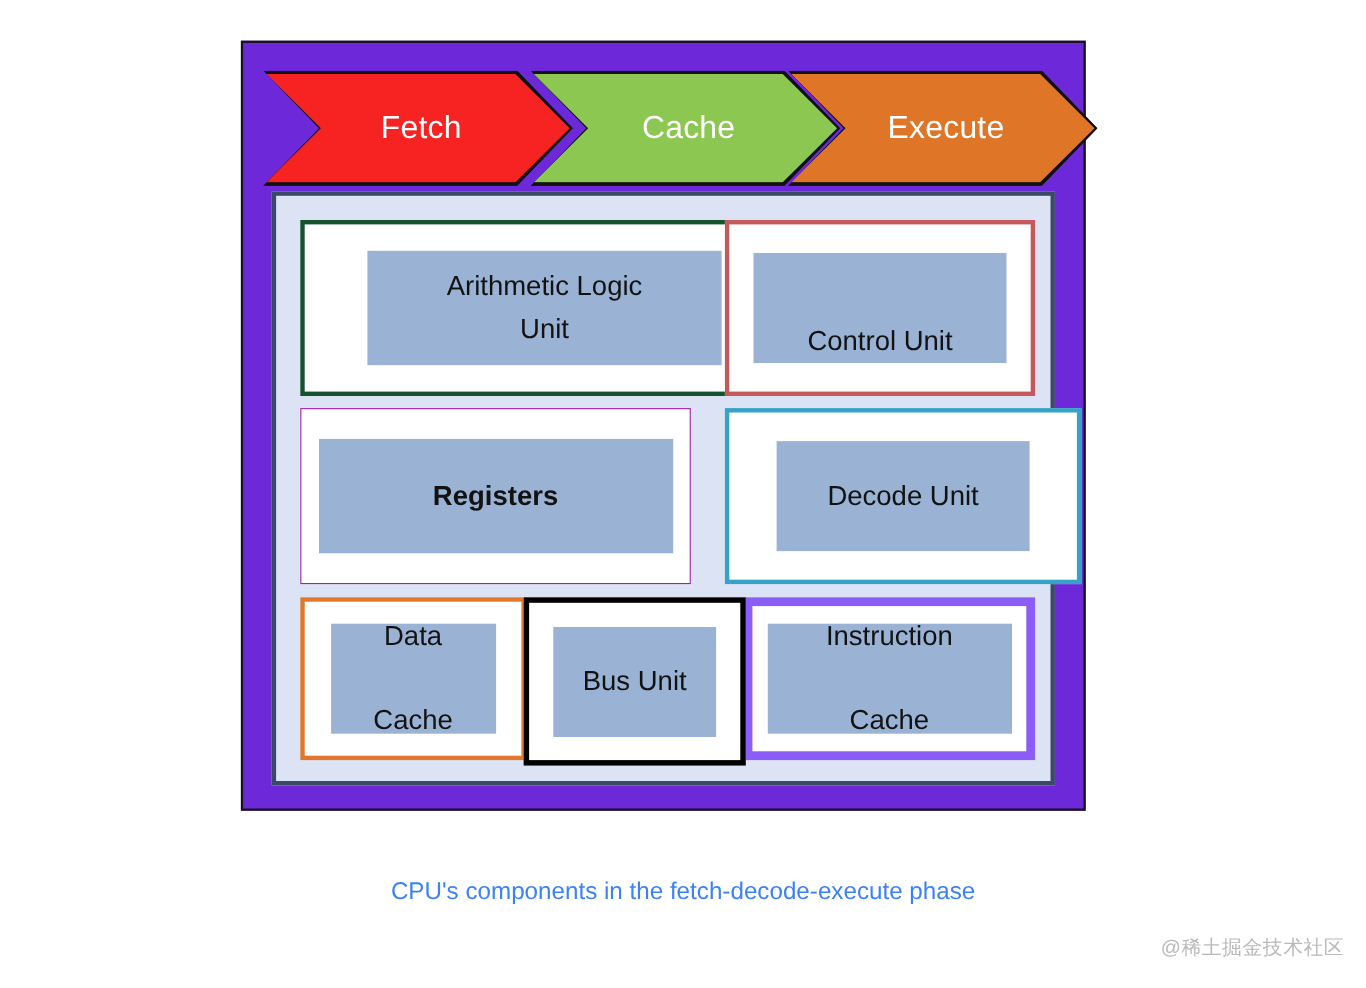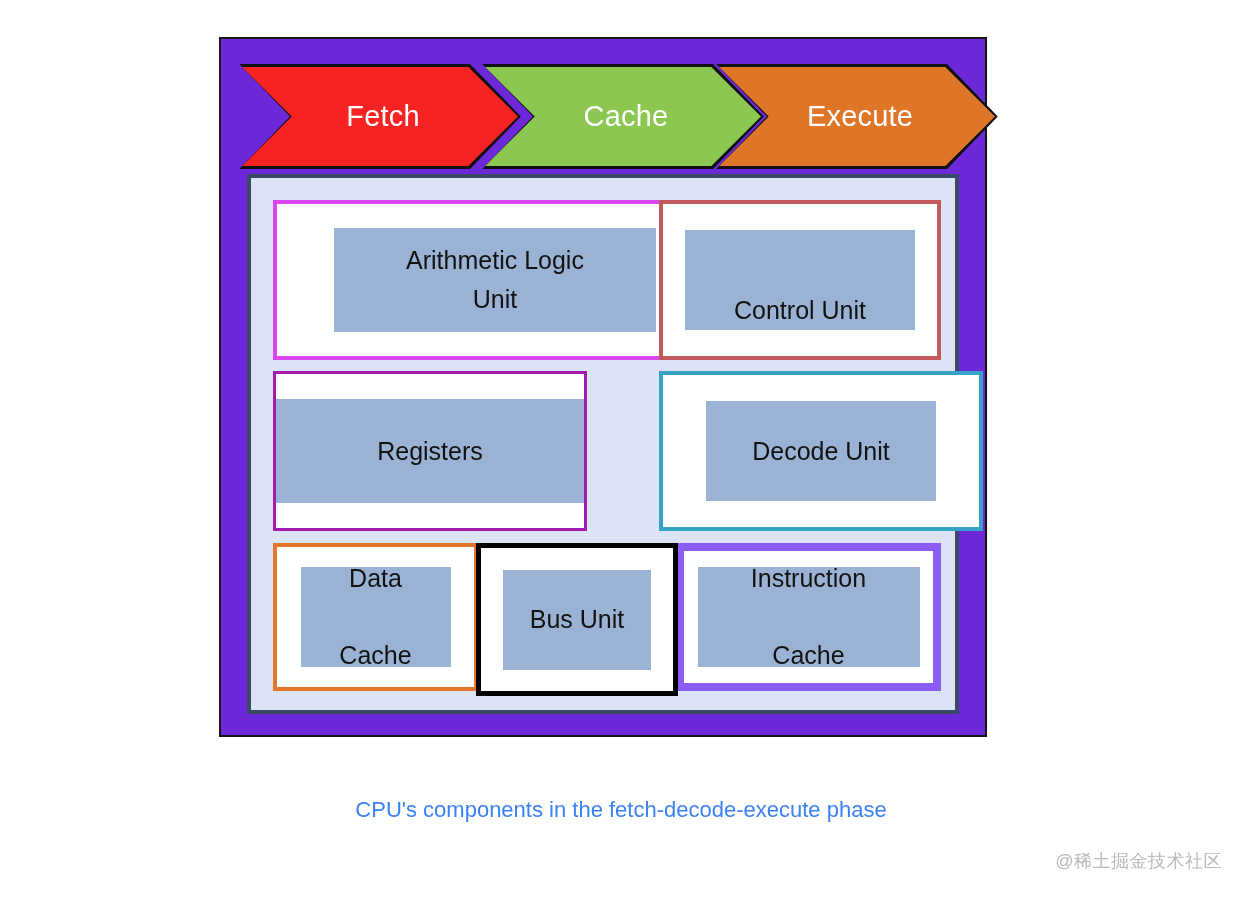--- a/index.html
+++ b/index.html
@@ -106,35 +106,36 @@
     color: #121212;
     font-size: 25px;
     line-height: 1.55;
     white-space: pre-line;
     padding: 0 6px;
   }
 
   
   #box-alu {
     left: 22px; top: 22px; width: 416px; height: 160px;
-    border: 4px solid #d946ef;
+    border: 4px solid #14532d;
     padding-left: 28px;
   }
   #box-alu .comp-inner { width: 322px; height: 104px; }
 
   #box-control-unit {
     left: 408px; top: 22px; width: 282px; height: 160px;
     border: 4px solid #c4595c;
   }
   #box-control-unit .comp-inner { width: 230px; height: 100px; align-items: flex-end; }
 
   
   #box-registers {
-    left: 22px; top: 193px; width: 314px; height: 160px;
-    border: 3px solid #a21caf;
+    left: 22px; top: 193px; width: 355px; height: 160px;
+    border: 1px solid #a21caf;
+    font-weight: bold;
   }
   #box-registers .comp-inner { width: 322px; height: 104px; }
 
   #box-decode-unit {
     left: 408px; top: 193px; width: 324px; height: 160px;
     border: 4px solid #36a2c8;
   }
   #box-decode-unit .comp-inner { width: 230px; height: 100px; }
 
   

